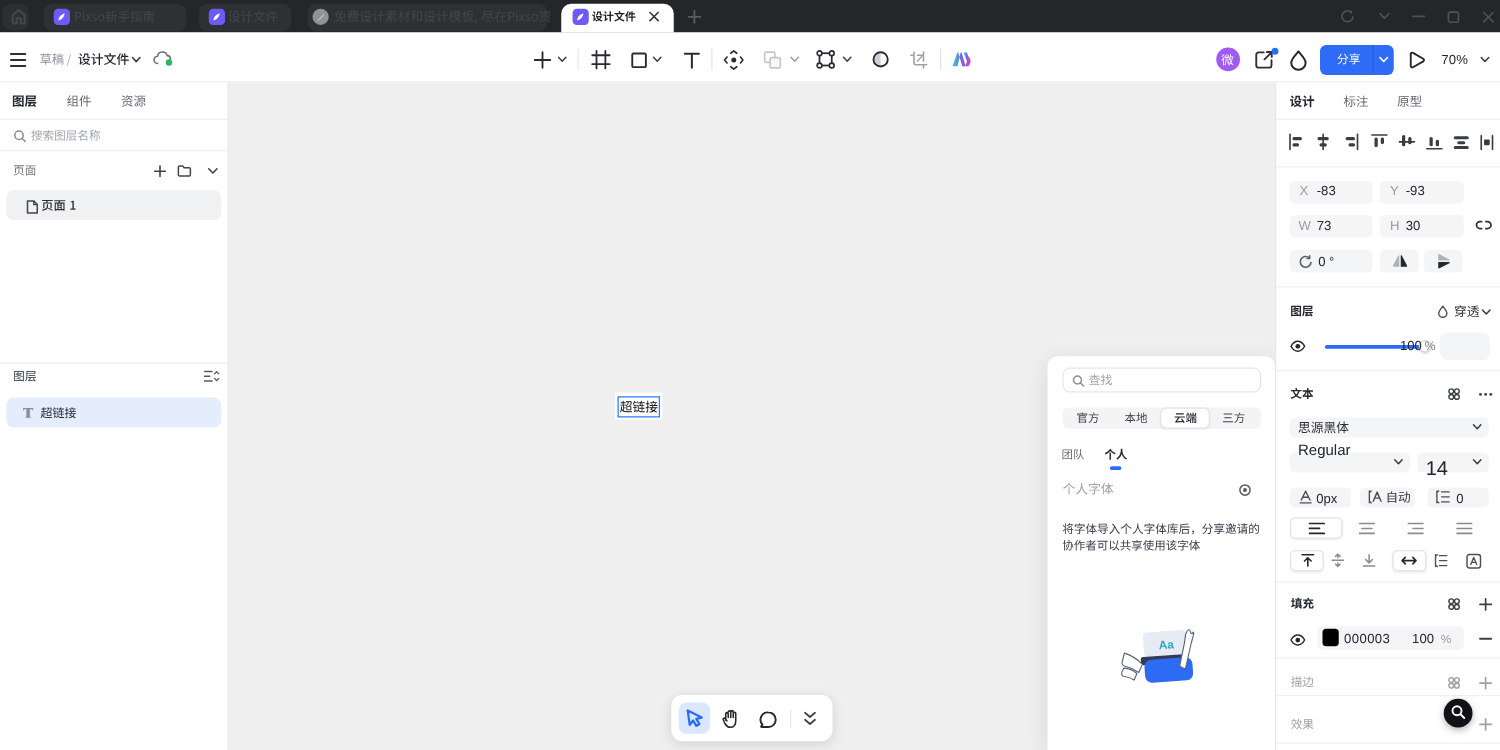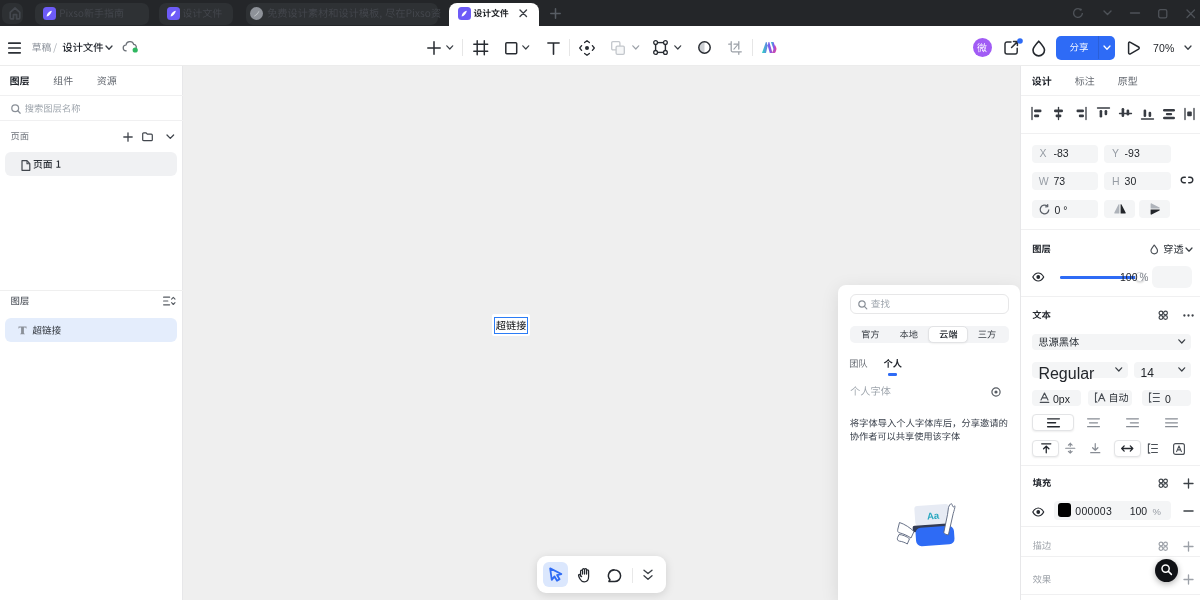--- a/index.html
+++ b/index.html
@@ -347,22 +347,22 @@
     <circle cx="1.4" cy="1.5" r="1.15" fill="#3c4147"></circle>
     <circle cx="5.5" cy="1.5" r="1.15" fill="#3c4147"></circle>
     <circle cx="9.6" cy="1.5" r="1.15" fill="#3c4147"></circle>
   </svg>
 <div class="pill" style="left:1032.3px;top:334px;width:159px;height:16px"></div>
 <svg class="ab" style="left:1177.5px;top:339px" width="7.5" height="5.5" viewBox="0 0 7.5 5.5">
     <path d="M.8.8l3 3.2 2.9-3.2" fill="none" stroke="#3a3f45" stroke-width="1.2" stroke-linecap="round" stroke-linejoin="round"></path>
   </svg>
 <div class="pill" style="left:1032.3px;top:362.1px;width:95.5px;height:16.2px"></div>
 <div class="pill" style="left:1134.1px;top:362.1px;width:57.2px;height:16.2px"></div>
-<div class="pv" style="left:1038.4px;top:364px;font-size:16px">Regular</div>
-<div class="pv" style="left:1140.6px;top:365.5px;font-size:12px">14</div>
+<div class="pv" style="left:1038.4px;top:353px;font-size:12px">Regular</div>
+<div class="pv" style="left:1140.6px;top:365.5px;font-size:16px">14</div>
 <svg class="ab" style="left:1114.5px;top:367.4px" width="7.5" height="5.5" viewBox="0 0 7.5 5.5">
     <path d="M.8.8l3 3.2 2.9-3.2" fill="none" stroke="#3a3f45" stroke-width="1.2" stroke-linecap="round" stroke-linejoin="round"></path>
   </svg>
 <svg class="ab" style="left:1177.5px;top:367.4px" width="7.5" height="5.5" viewBox="0 0 7.5 5.5">
     <path d="M.8.8l3 3.2 2.9-3.2" fill="none" stroke="#3a3f45" stroke-width="1.2" stroke-linecap="round" stroke-linejoin="round"></path>
   </svg>
 
 <div class="pill" style="left:1032.3px;top:389.7px;width:48.4px;height:16.2px"></div>
 <div class="pill" style="left:1087.7px;top:389.7px;width:44.5px;height:16.2px"></div>
 <div class="pill" style="left:1142px;top:389.7px;width:49.3px;height:16.2px"></div>

